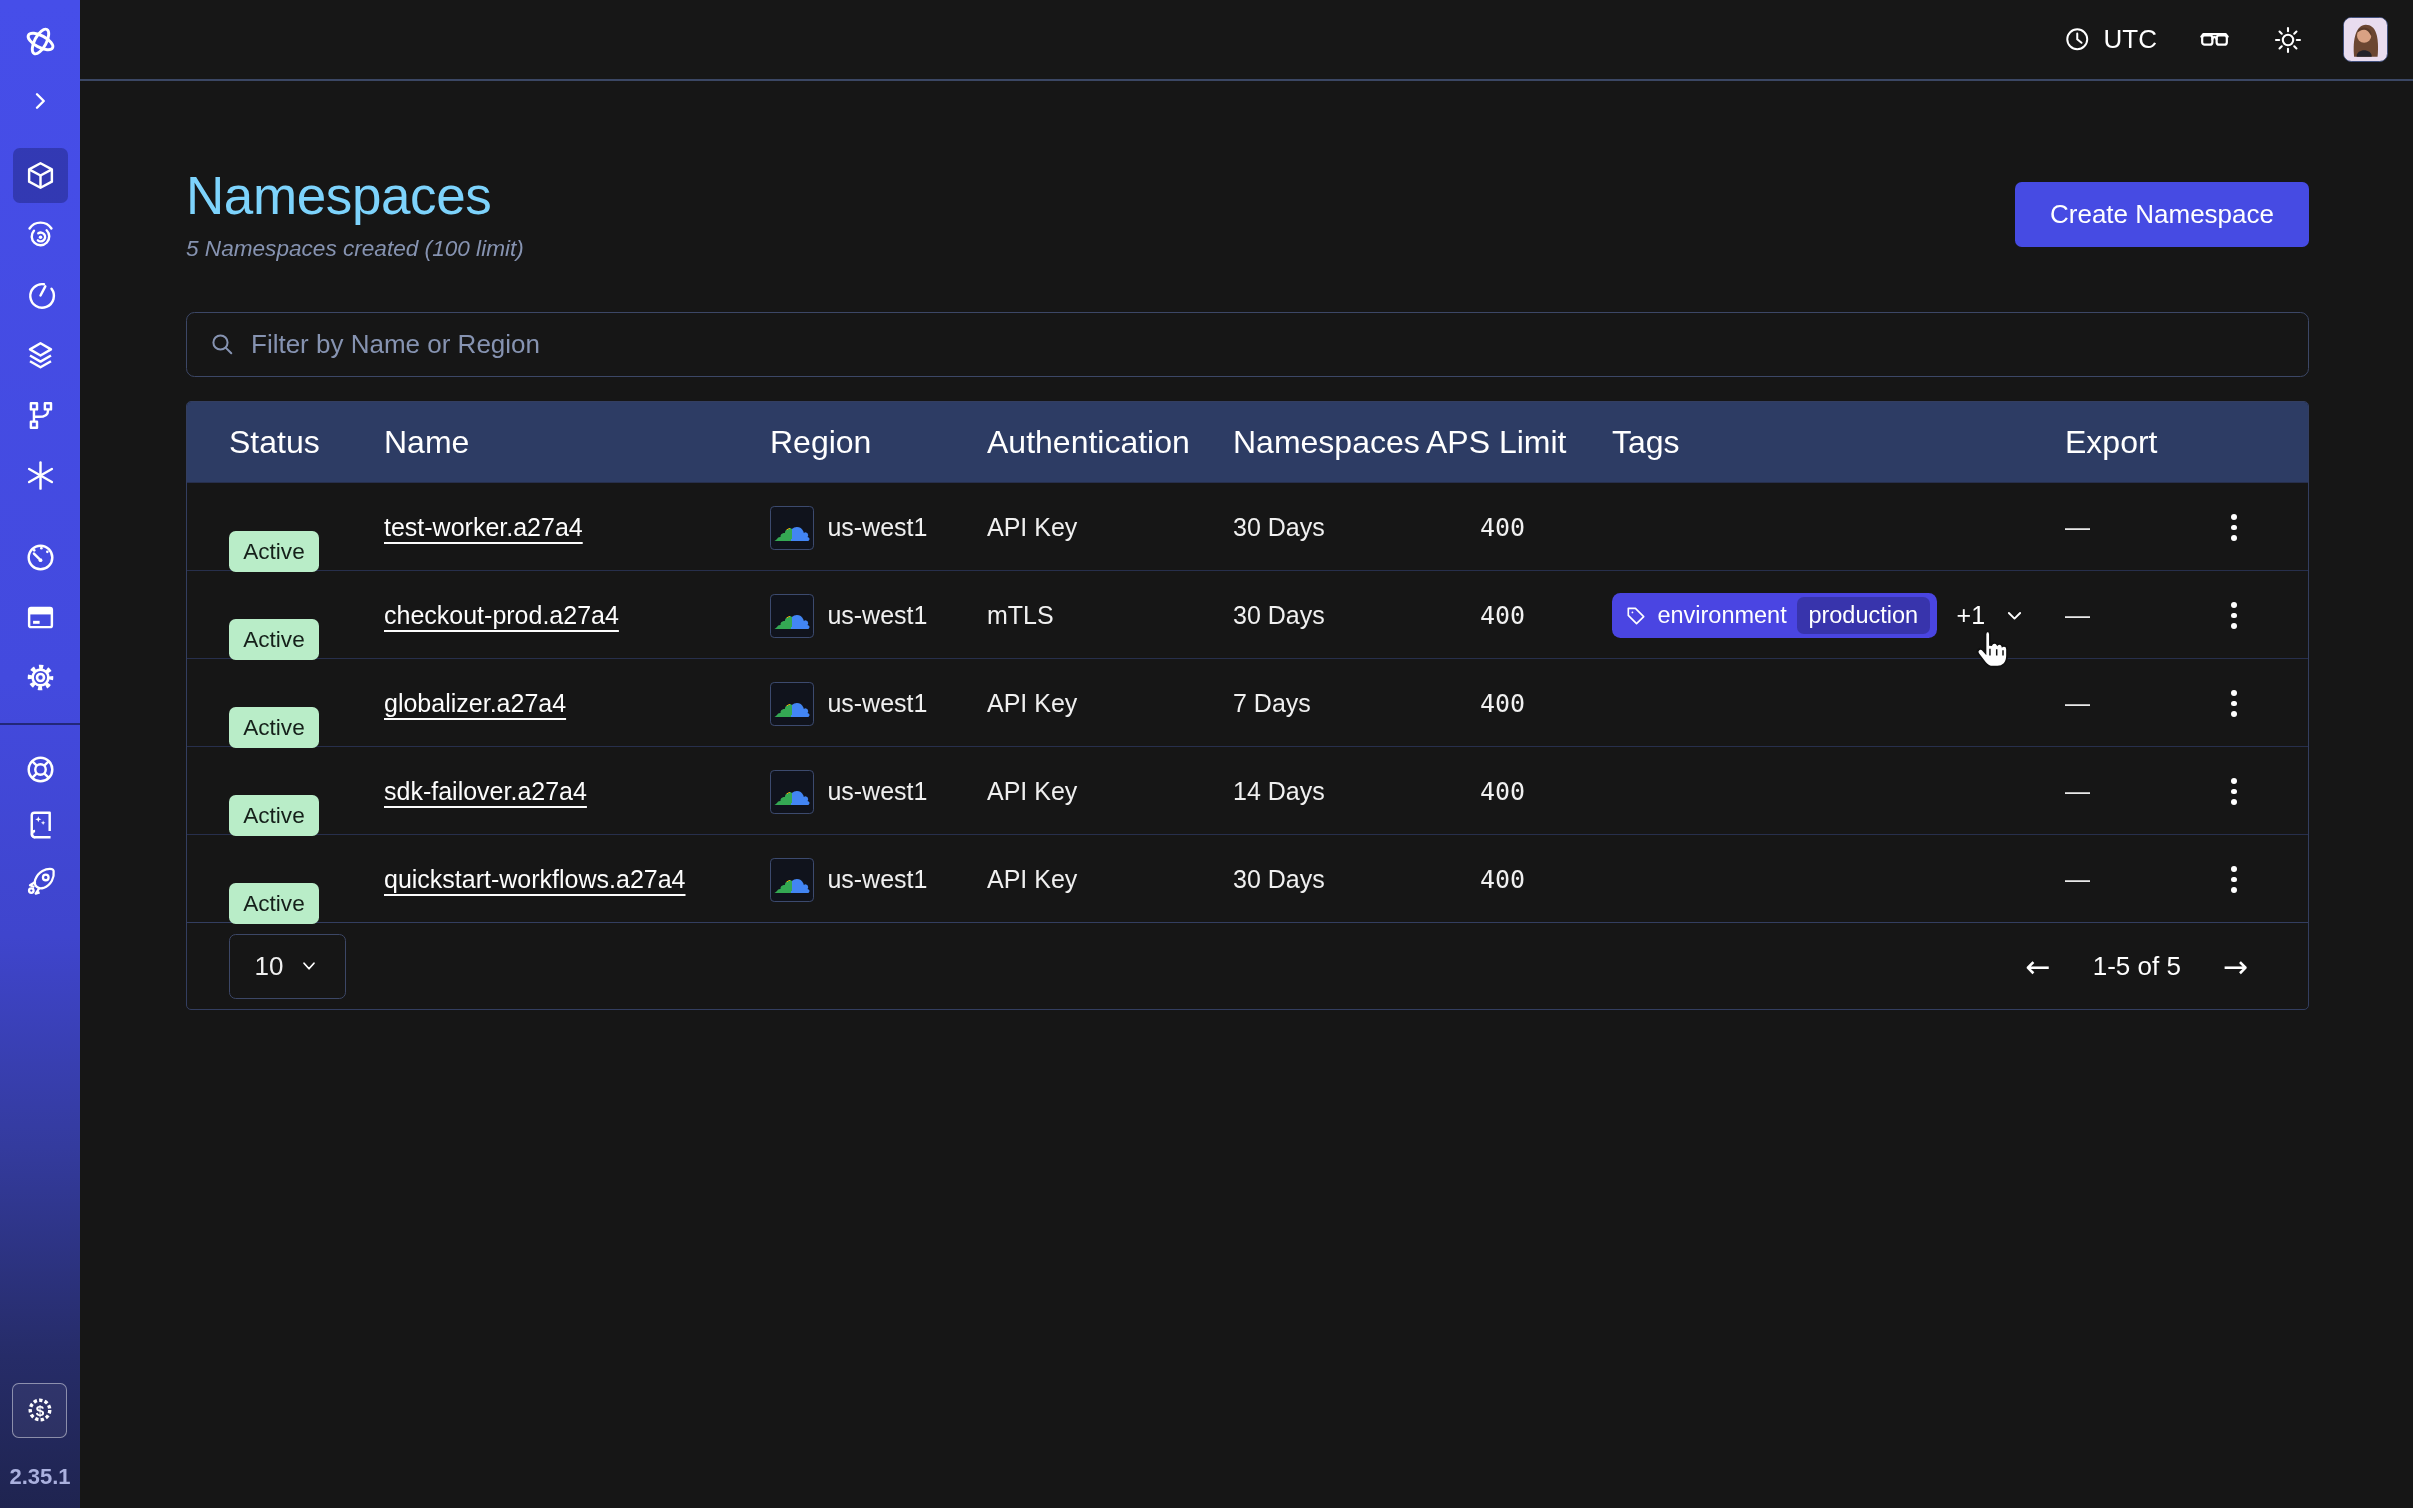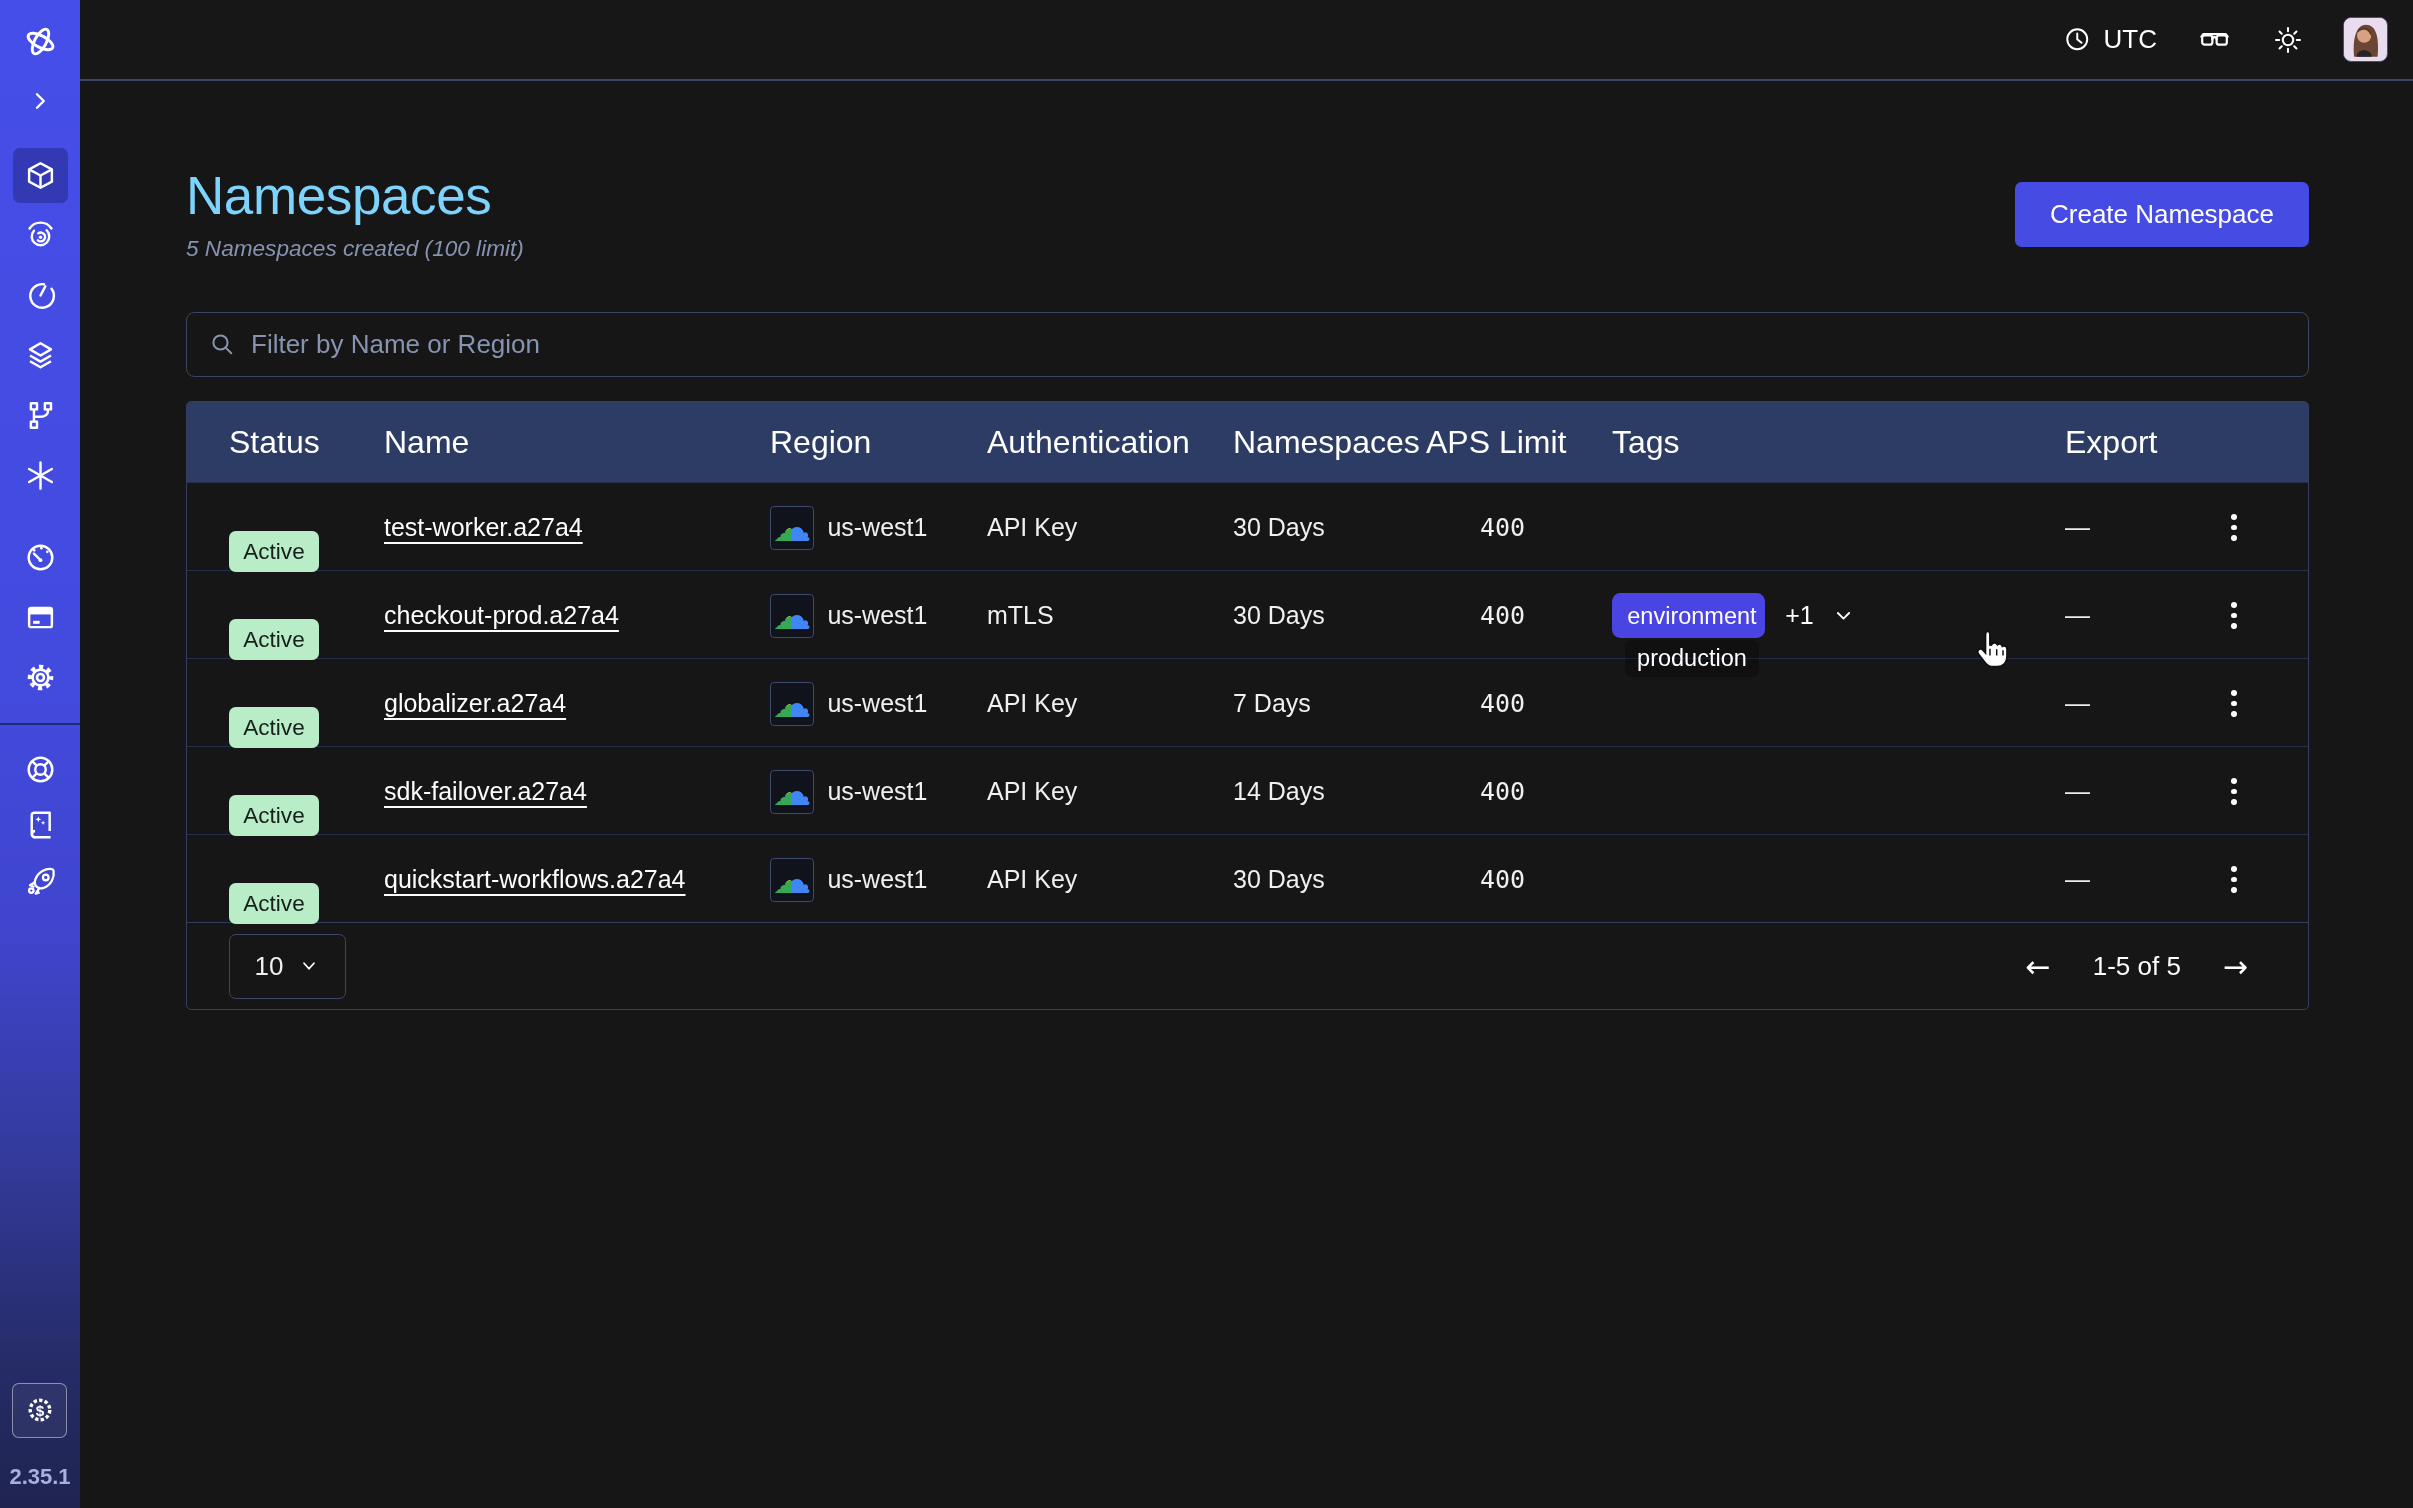--- a/index.html
+++ b/index.html
@@ -58,21 +58,21 @@
     padding:7.5px 14.2px; border-radius:6.7px;margin-top:48px; }
   .ns-link { color:#fdfdfd; text-decoration:underline; text-underline-offset:5.9px; text-decoration-thickness:1.7px; cursor:pointer; }
   .td-region { gap:13.4px; }
   .gcp-box { width:44px; height:44px; border:1.7px solid #3c4a6e; border-radius:4.2px; display:flex; align-items:center; justify-content:center; background:#10131c; }
   .gcp-cloud { font-family:"DejaVu Sans", sans-serif; font-size:39px; line-height:1; font-weight:bold;
     background:conic-gradient(#4285F4 0deg 185deg, #34A853 185deg 248deg, #FBBC05 248deg 305deg, #EA4335 305deg 360deg);
     -webkit-background-clip:text; background-clip:text; color:transparent; }
   .td-aps { font-family:"DejaVu Sans Mono", monospace; padding-left:54px; }
   .tag-group { display:flex; align-items:center; }
   .tag-pill { height:45px; background:var(--tag_bg,#4a45e2); border-radius:8.4px; display:flex; align-items:center;
-    gap:10px; padding:0 6.7px 0 13.4px; color:#fff; font-size:23.5px; cursor:pointer;flex-direction:column; }
+    gap:10px; padding:0 6.7px 0 13.4px; color:#fff; font-size:23.5px; cursor:pointer; }
   .tag-value { background:rgba(0,0,0,0.24); border-radius:6.7px; padding:5px 11.7px;text-align:right; }
   .tag-more { margin-left:20px; font-size:25px; color:#fff; }
   .tag-chevron { margin-left:17px; display:flex; cursor:pointer; }
   .td-export { justify-content:space-between; }
   .dash { color:#e9e9e9; }
   .kebab { margin-right:32px; background:none; border:none; display:flex; flex-direction:column; gap:5px; cursor:pointer; padding:5px; }
   .kebab i { width:5.9px; height:5.9px; border-radius:50%; background:#fff; }
 
   .tfoot { height:87px; border-top:1.7px solid var(--border,#333e60); display:flex; align-items:center;
     justify-content:space-between; padding:0 60px 0 42px; }

